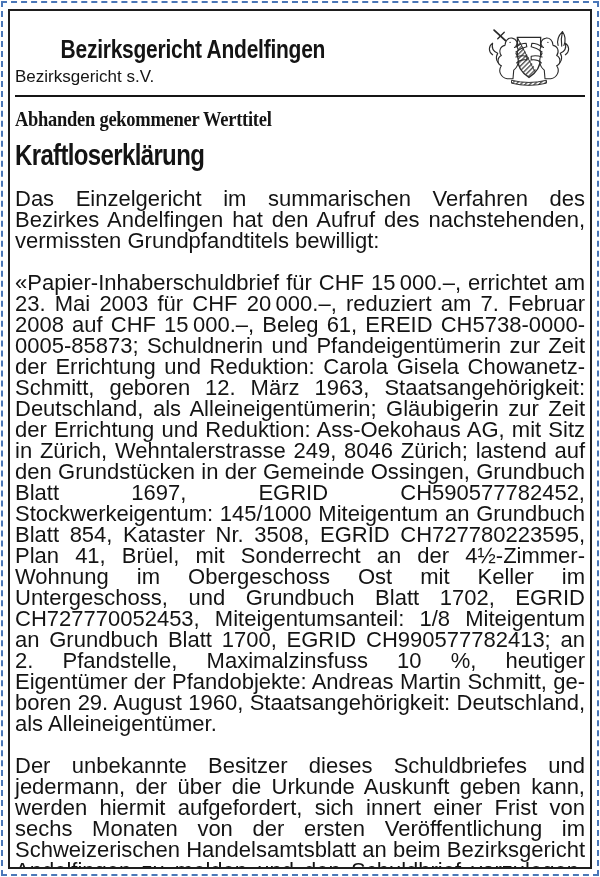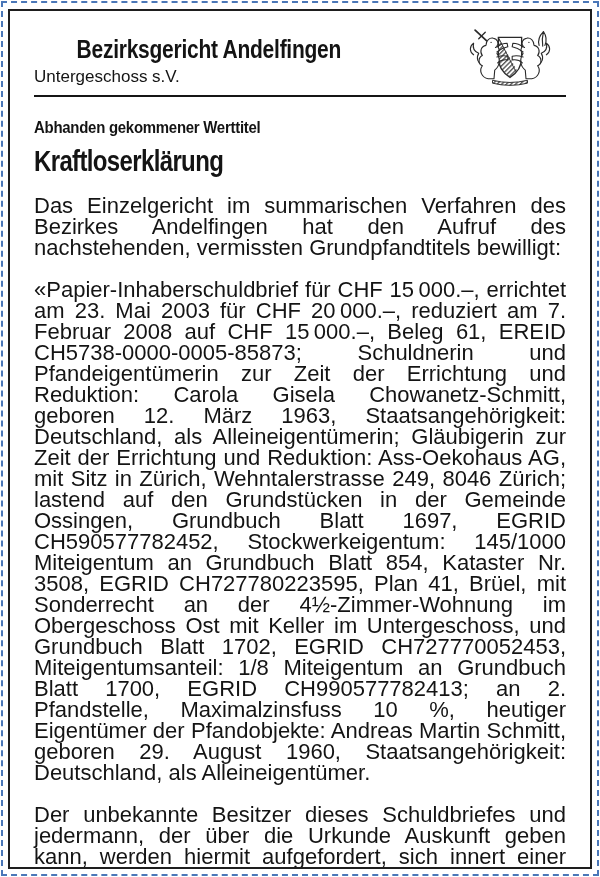--- a/index.html
+++ b/index.html
@@ -13,38 +13,38 @@
   }
   .clip-border {
     position: absolute; inset: 1px;
     border: 2px dashed var(--clip-border, #4a77b8);
     pointer-events: none;
   }
   .frame {
     position: absolute; left: 8px; right: 8px; top: 9px; bottom: 8px;
     border: 2px solid var(--frame-border, #1e1e1e);
     background: var(--background, #ffffff);
-    padding: 0 24px;
+    padding: 0 5px;
     box-sizing: border-box;
     overflow: hidden;
   }
   .header { position: relative; padding-top: 25px; }
   .condensed {
     display: inline-block;
     transform-origin: 0 60%;
     white-space: nowrap;
     font-weight: bold;
     letter-spacing: -0.3px;
   }
   .court-name { font-size: 25px; line-height: 1.05; transform: scaleX(0.84); }
   .court-sub  { font-size: 17px; line-height: 1.2; margin-top: 5px; }
   .arms { position: absolute; top: 14px; right: 8px; width: 96px; height: 64px; }
   .arms svg { display: block; width: 100%; height: 100%; }
   .rule { border: 0; border-top: 2px solid #151515; margin: 7px 0 0 0; }
-  .kicker { font-size: 17px; line-height: 1.1; margin-top: 22px; }
+  .kicker { font-size: 21px; line-height: 1.1; margin-top: 11px; font-family: Liberation Serif, serif; }
   .kicker .condensed { transform: scaleX(0.88); }
   .title { font-size: 30px; line-height: 1.02; margin: 9px 0 0 0; font-weight: bold; }
   .title .condensed { transform: scaleX(0.80); letter-spacing: -0.8px; }
   p.body {
     font-size: 22px; line-height: 21px;
     text-align: justify;
     margin: 18px 0 0 0;
     hyphens: manual;
   }
   p.quote, p.call { margin-top: 21px; }
@@ -55,21 +55,21 @@
 <body>
 
 <div class="clip-border"></div>
 
 <div class="frame">
 
   <div class="header">
     <div class="court-name">
       <span class="condensed">Bezirksgericht Andelfingen</span>
     </div>
-    <div class="court-sub">Untergeschoss s.V.</div>
+    <div class="court-sub">Bezirksgericht s.V.</div>
 
     <div class="arms">
       <svg viewBox="0 0 132 86" xmlns="http://www.w3.org/2000/svg" aria-hidden="true">
         <defs>
           <pattern id="hatch" patternUnits="userSpaceOnUse" width="4.5" height="4.5" patternTransform="rotate(45)">
             <rect width="4.5" height="4.5" fill="#ffffff"></rect>
             <line x1="1" y1="0" x2="1" y2="4.5" stroke="#2a2a2a" stroke-width="1.5"></line>
           </pattern>
           <clipPath id="shieldClip">
             <path d="M50,16 H82 V44 C82,58 74,66 66,71 C58,66 50,58 50,44 Z"></path>

